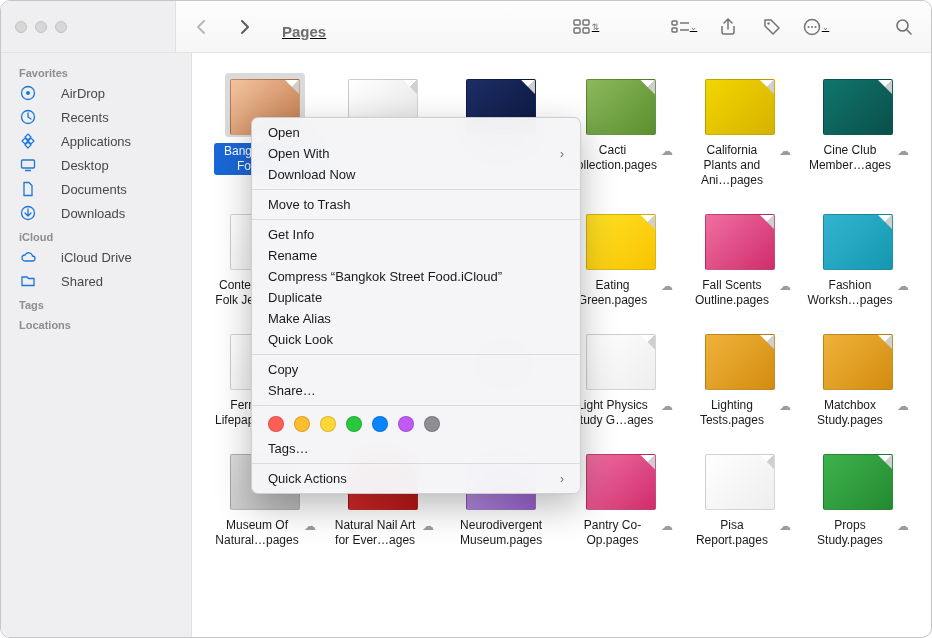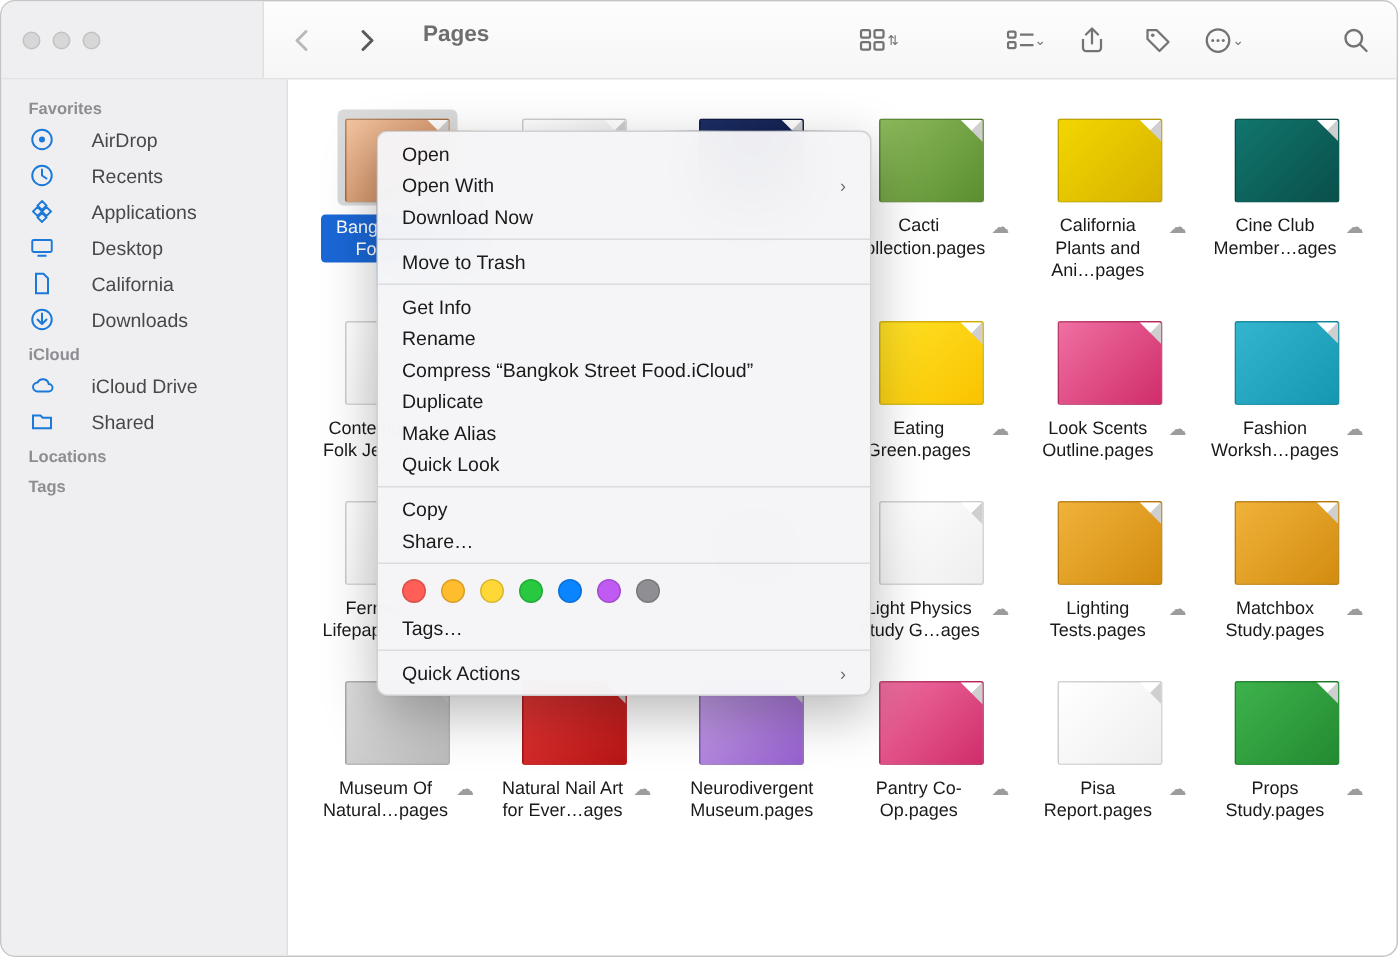--- a/index.html
+++ b/index.html
@@ -37,23 +37,24 @@
     padding-left: 14px;
     gap: 8px;
     height: 100%;
     background: #efeef1;
     border-right: 1px solid #e0e0e0;
   }
   .traffic-light { width: 12px; height: 12px; border-radius: 50%; background: #d7d7d8; border: 0.5px solid #c2c2c3;}
   .toolbar {
     flex: 1;
     display: flex;
-    align-items: flex-start;
+    align-items: flex-end;
     padding: 0 12px;
     gap: 14px;
+    text-decoration: underline;
   }
   .nav-btn {
     width: 28px; height: 26px;
     display: flex; align-items: center; justify-content: center;
     color: #b9b9b9;
     border-radius: 5px;
   }
   .nav-btn.active { color: #5a5a5a; }
   .folder-title { font-size: 15px; font-weight: 600; color: #6e6e6e; margin-left: 10px; }
   .toolbar-spacer { flex: 1; }
@@ -148,21 +149,21 @@
     display: flex;
     align-items: flex-start;
     justify-content: center;
     gap: 4px;
   }
   .file.selected .fname-text { background:#1a67d6; color:#fff; border-radius: 3px; padding: 1px 3px;}
   .cloud-icon { color:#9c9c9c; font-size: 12px; margin-top:1px; }
   .context-menu {
     position: absolute;
     left: 250px;
-    top: 86px;
+    top: 116px;
     width: 330px;
     background: rgba(245,245,247,0.97);
     border: 0.5px solid rgba(0,0,0,0.15);
     border-radius: 7px;
     box-shadow: 0 12px 36px rgba(0,0,0,0.28), 0 0 0 0.5px rgba(0,0,0,0.04);
     padding: 4px 0;
     font-size: 13px;
     backdrop-filter: blur(20px);
   }
   .menu-item {
@@ -312,21 +313,21 @@
             </svg>
           </span>
           <span>Desktop</span>
         </div>
         <div class="side-item">
           <span class="side-icon">
             <svg width="16" height="16" viewBox="0 0 16 16">
               <path d="M4 1.5 h5 l3 3 v10 h-8 z" stroke="currentColor" stroke-width="1.3" fill="none"></path>
             </svg>
           </span>
-          <span>California</span>
+          <span>Documents</span>
         </div>
         <div class="side-item">
           <span class="side-icon">
             <svg width="16" height="16" viewBox="0 0 16 16">
               <circle cx="8" cy="8" r="6.5" stroke="currentColor" stroke-width="1.3" fill="none"></circle>
               <path d="M8 4 v6 M5 8 l3 3 3 -3" stroke="currentColor" stroke-width="1.3" fill="none" stroke-linecap="round" stroke-linejoin="round"></path>
             </svg>
           </span>
           <span>Downloads</span>
         </div>
@@ -340,22 +341,22 @@
           <span>iCloud Drive</span>
         </div>
         <div class="side-item">
           <span class="side-icon">
             <svg width="16" height="16" viewBox="0 0 16 16">
               <path d="M2 4 h5 l1.5 1.5 h5.5 v7 h-12 z" stroke="currentColor" stroke-width="1.3" fill="none"></path>
             </svg>
           </span>
           <span>Shared</span>
         </div>
+        <div class="section-header">Tags</div>
         <div class="section-header">Locations</div>
-        <div class="section-header">Tags</div>
       </div>
     <div class="content">
       <div class="grid" id="grid">
           <div class="file selected">
             <div class="thumb-wrap">
               <div class="thumb tb-a">
                 <div class="fold"></div>
               </div>
             </div>
             <div class="fname">
@@ -460,21 +461,21 @@
               <span class="cloud-icon">☁︎</span>
             </div>
           </div>
           <div class="file">
             <div class="thumb-wrap">
               <div class="thumb tb-i">
                 <div class="fold"></div>
               </div>
             </div>
             <div class="fname">
-              <span class="fname-text">Look Scents Outline.pages</span>
+              <span class="fname-text">Fall Scents Outline.pages</span>
               <span class="cloud-icon">☁︎</span>
             </div>
           </div>
           <div class="file">
             <div class="thumb-wrap">
               <div class="thumb tb-j">
                 <div class="fold"></div>
               </div>
             </div>
             <div class="fname">

